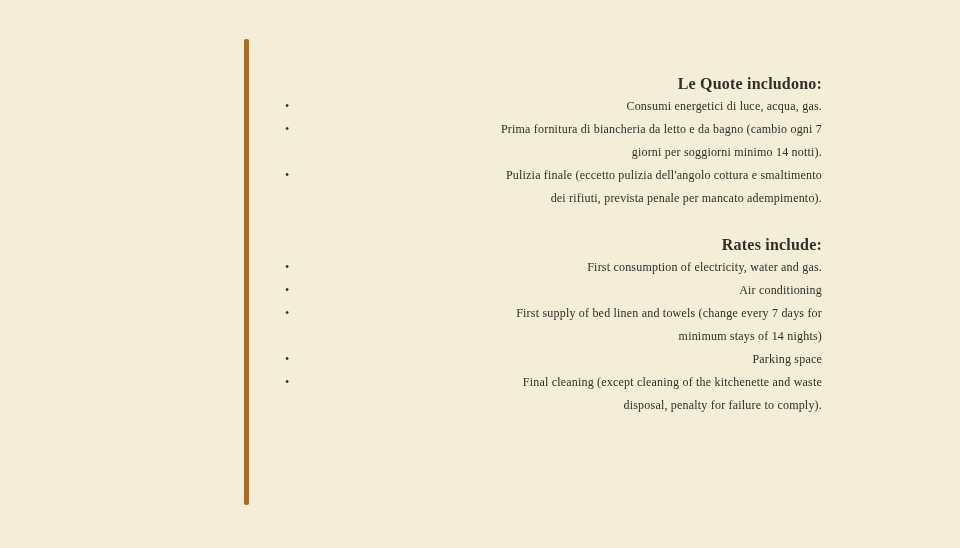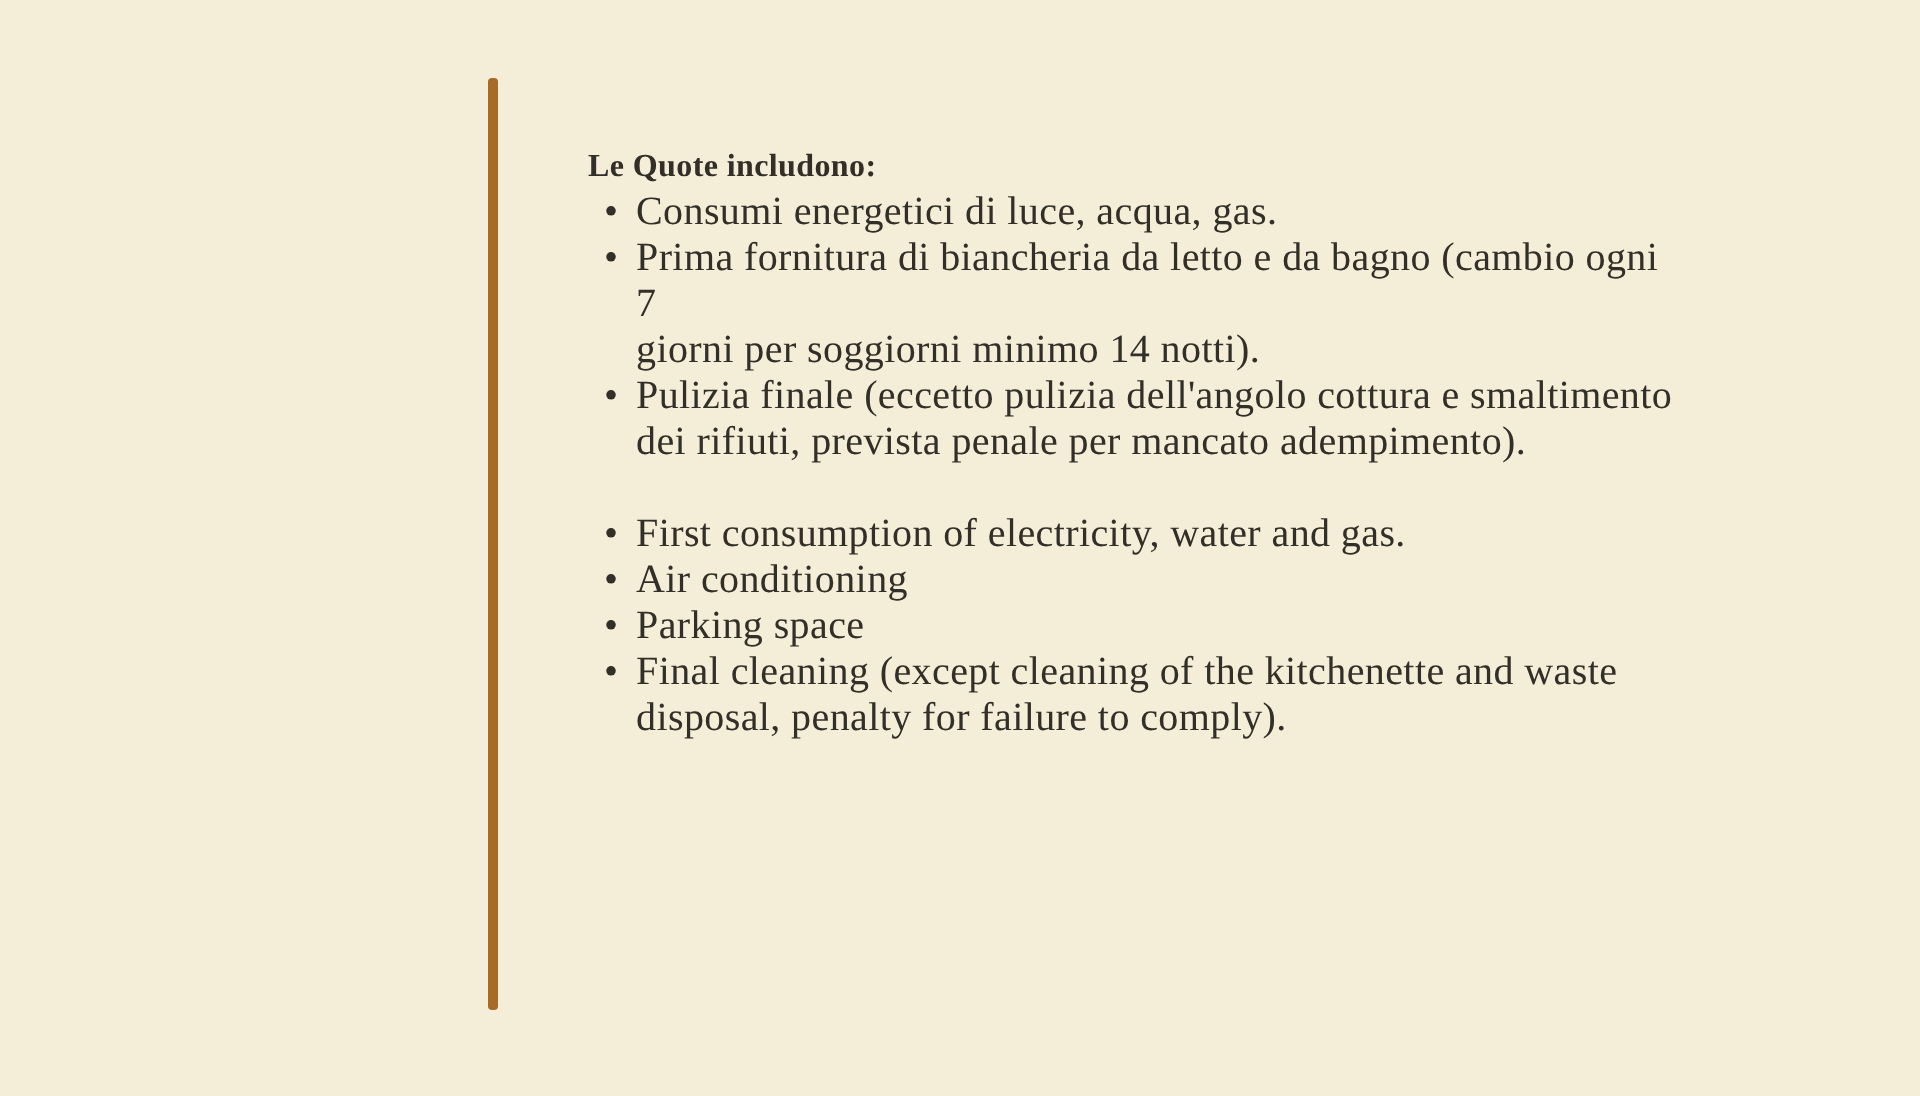--- a/index.html
+++ b/index.html
@@ -22,40 +22,41 @@
     position: absolute;
     left: 244px;
     top: 39px;
     width: 5px;
     height: 466px;
     background: var(--bar);
     border-radius: 2px;
   }
   .content {
     position: absolute;
-    left: 294px;
+    left: 277px;
     top: 72px;
     width: 545px;
+    text-align: right;
   }
   .section-heading {
     font-size: 16px;
     line-height: 23px;
     font-weight: bold;
     margin: 0;
     letter-spacing: 0.2px;
   }
   ul.bullet-list {
     list-style: none;
     margin: 0 0 23px 0;
     padding: 0;
   }
   ul.bullet-list li {
     position: relative;
     padding-left: 24px;
-    font-size: 20px;
+    font-size: 12px;
     line-height: 23px;
     letter-spacing: 0.2px;
     white-space: pre-line;
   }
   ul.bullet-list li::before {
     content: "\2022";
     position: absolute;
     left: 8px;
     top: 0;
     line-height: 23px;
@@ -74,22 +75,25 @@
     <ul class="bullet-list">
       <li>Consumi energetici di luce, acqua, gas.</li>
       <li>Prima fornitura di biancheria da letto e da bagno (cambio ogni 7
 giorni per soggiorni minimo 14 notti).</li>
       <li>Pulizia finale (eccetto pulizia dell'angolo cottura e smaltimento
 dei rifiuti, prevista penale per mancato adempimento).</li>
     </ul>
   </section>
 
   <section>
+    <h3 class="section-heading">Rates include:</h3>
     <ul class="bullet-list">
       <li>First consumption of electricity, water and gas.</li>
       <li>Air conditioning</li>
+      <li>First supply of bed linen and towels (change every 7 days for
+minimum stays of 14 nights)</li>
       <li>Parking space</li>
       <li>Final cleaning (except cleaning of the kitchenette and waste
 disposal, penalty for failure to comply).</li>
     </ul>
   </section>
 
 </div>
 
 </body></html>

